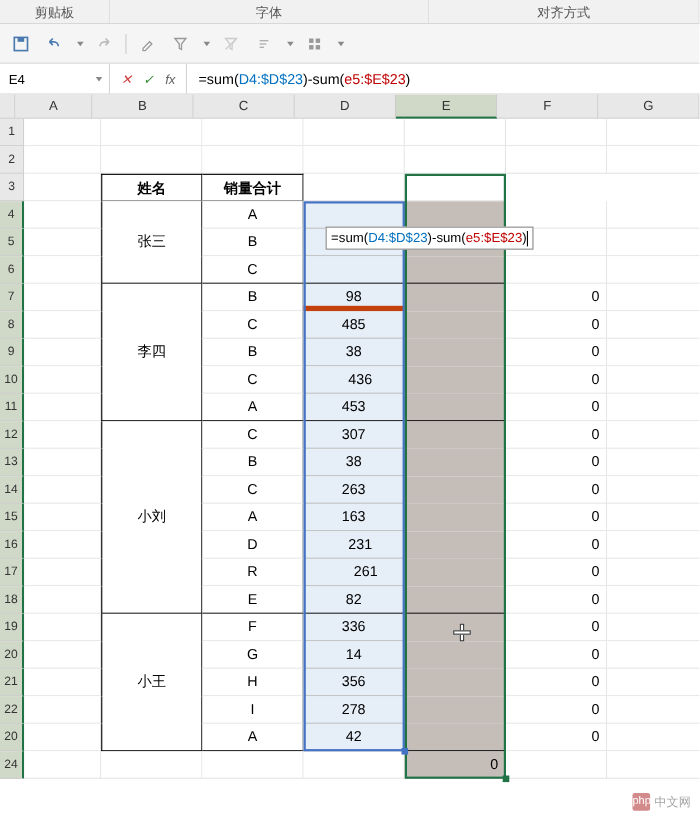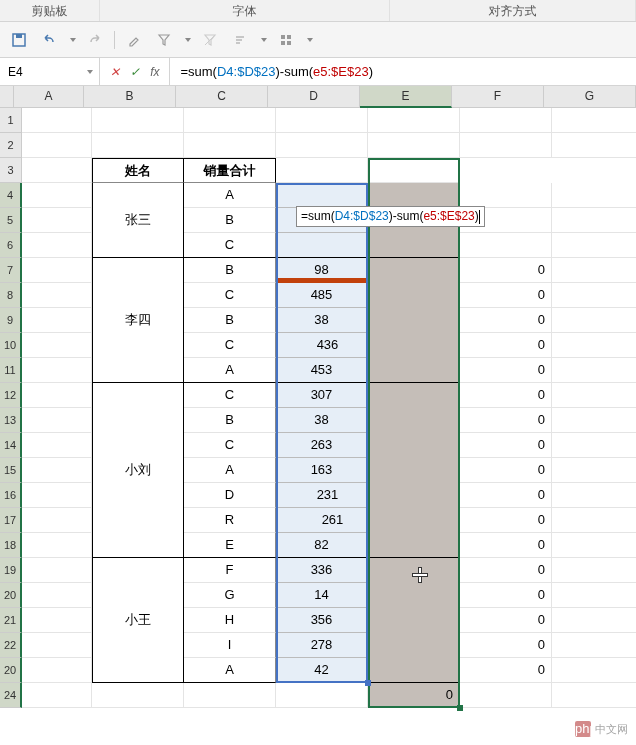--- a/index.html
+++ b/index.html
@@ -220,21 +220,21 @@
       gap: 4px;
       opacity: 0.6;
       font-size: 11px;
       color: #666;
       z-index: 20;
     }
     .wm-logo {
       width: 16px; height: 16px;
       background: #b73d3d;
       color: #fff;
-      font-size: 13px;
+      font-size: 10px;
       text-align: center;
       line-height: 16px;
       border-radius: 2px;
     }
 
     
     .cursor-cross {
       position: absolute;
       width: 16px; height: 16px;
       z-index: 15;

